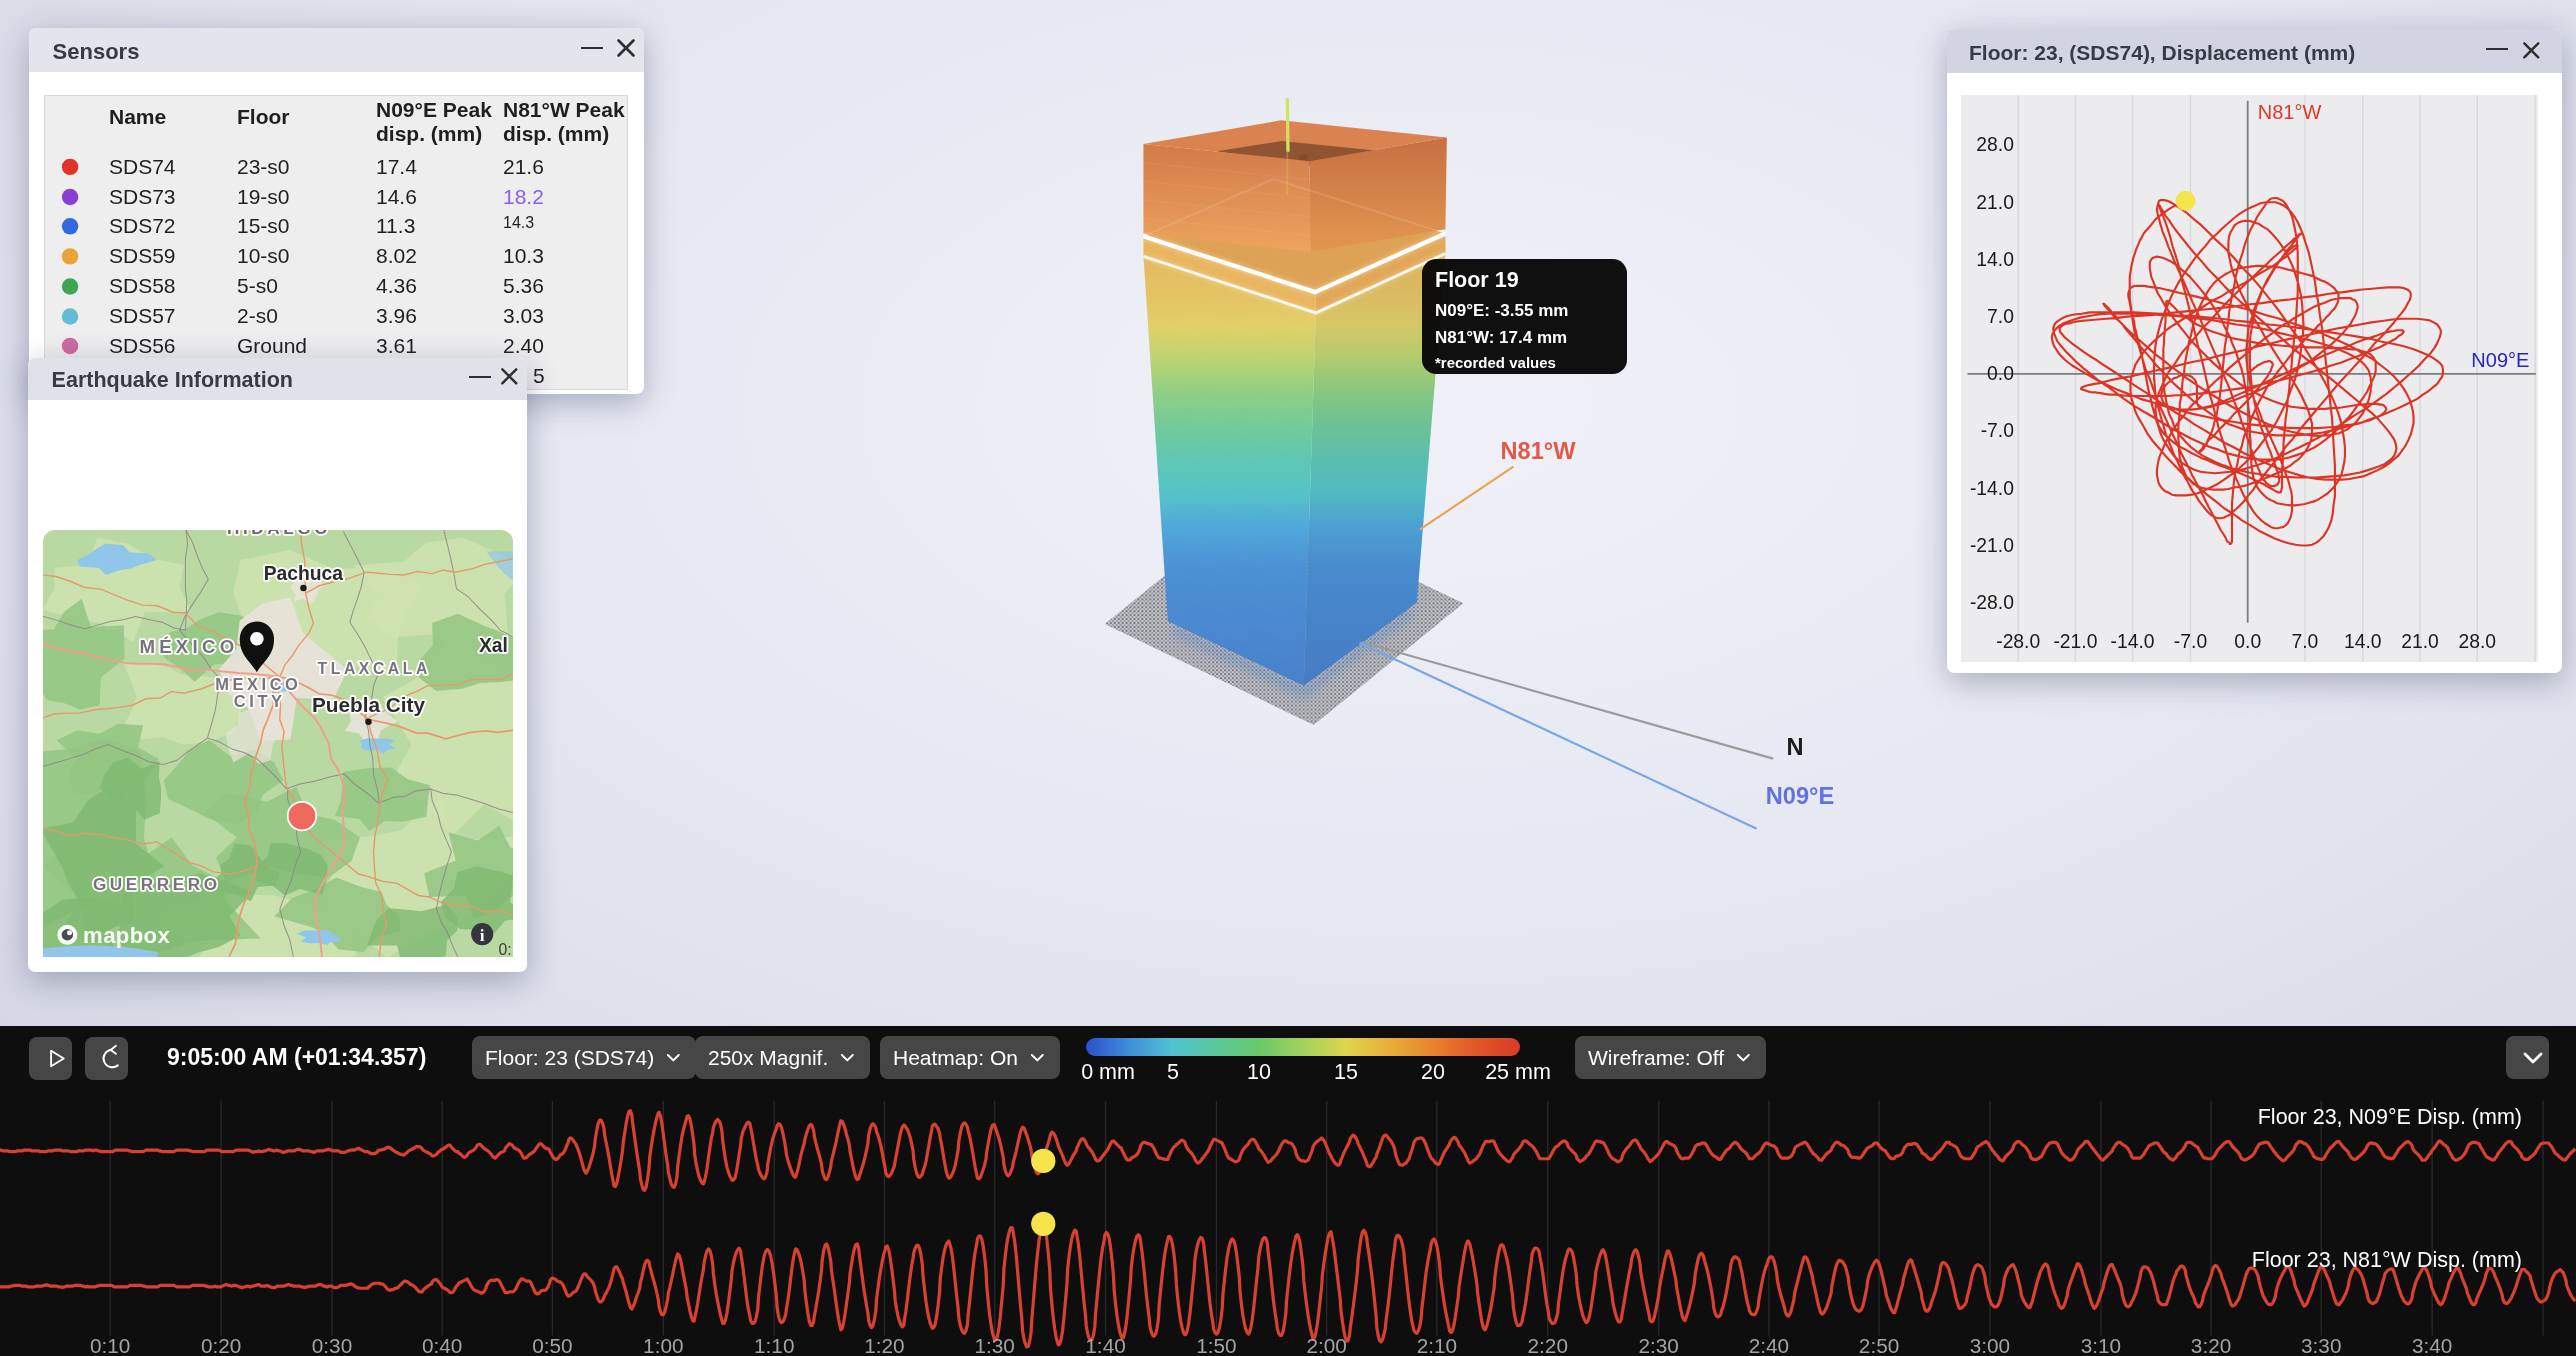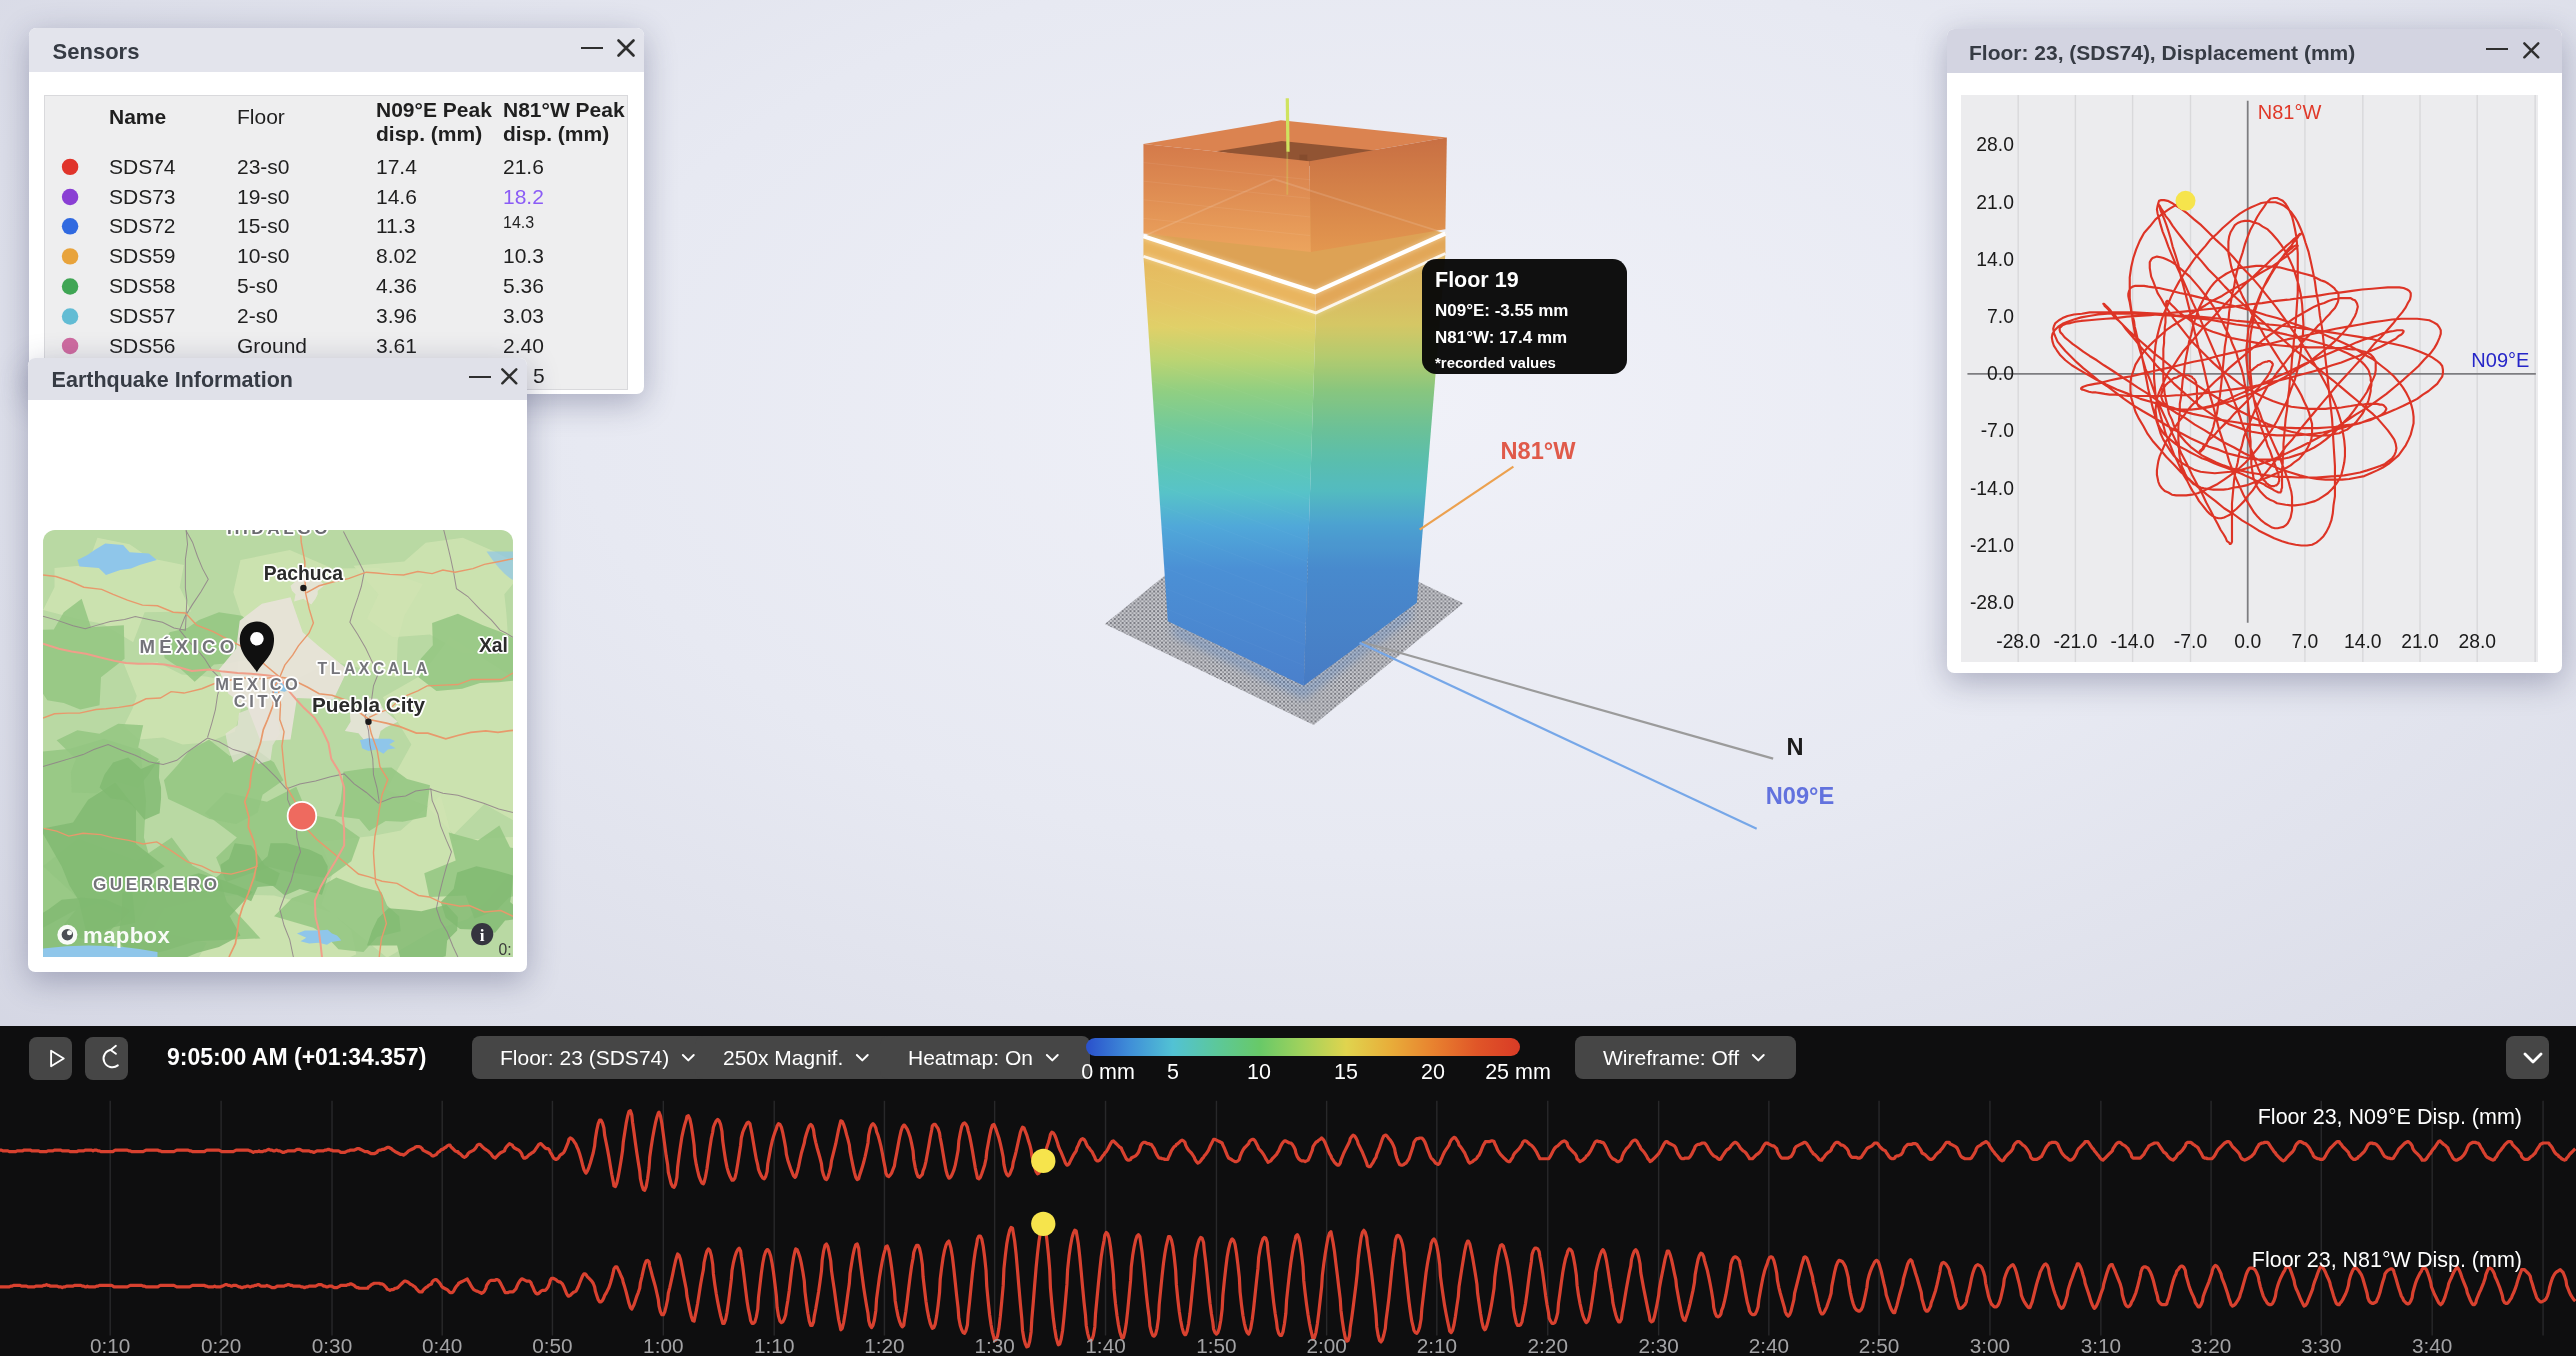--- a/index.html
+++ b/index.html
@@ -3,21 +3,21 @@
 <style>
 *{margin:0;padding:0;box-sizing:border-box}
 html,body{width:2576px;height:1357px;overflow:hidden;font-family:"Liberation Sans",sans-serif;}
 body{background:
  radial-gradient(ellipse 1860px 1002px at 55% 30%, #f0f1f8 0%, #e7e9f2 45%, #dcdee9 80%, #d4d6e3 100%);}
 .panel{position:absolute;background:#fff;border-radius:7.2px;box-shadow:0 8.6px 31.5px rgba(45,48,90,.33);}
 .tbar{position:absolute;left:0;top:0;right:0;border-radius:7.2px 7.2px 0 0;}
 .ttext{position:absolute;font-weight:bold;color:#363b44;}
 .mini{position:absolute;height:0;border-top:2.9px solid #2f2f2f;}
 svg{display:block}
-.dd{position:absolute;background:#464646;border-radius:7.9px;color:#fff;font-size:21px;display:flex;align-items:center;padding:0 28px;white-space:nowrap;}
+.dd{position:absolute;background:#464646;border-radius:7.9px;color:#fff;font-size:21px;display:flex;align-items:center;padding:0 13px;white-space:nowrap;}
 .dd svg{margin-left:10px}
 .clbl{position:absolute;color:#fff;font-size:21.5px;top:34px;transform:translateX(-50%);white-space:nowrap}
 .axlbl{position:absolute;font-weight:bold;font-size:23.6px;transform:translate(-50%,-50%);white-space:nowrap}
 </style></head><body>
 <svg style="position:absolute;left:0;top:0" width="2576" height="1357" viewBox="0 0 3600 1896">
     <defs>
 <pattern id="gmesh" width="5.5" height="5.5" patternUnits="userSpaceOnUse">
  <rect width="5.5" height="5.5" fill="#c9cacf"></rect>
  <circle cx="1.5" cy="1.5" r="1.6" fill="#74757d"></circle>
  <circle cx="4.2" cy="4.2" r="1.4" fill="#8d8e95"></circle>
@@ -108,21 +108,21 @@
 </div>
 <div class="panel" style="left:29px;top:28px;width:615px;height:366px">
     <div class="tbar" style="height:44px;background:#e3e4ec"></div>
     <div class="ttext" style="left:23.6px;top:11.4px;font-size:22px">Sensors</div>
     <div class="mini" style="left:552px;top:19.3px;width:21.5px"></div>
     <svg style="position:absolute;left:587px;top:10px" width="20" height="20" viewBox="0 0 24 24">
       <path d="M3 3 L21 21 M21 3 L3 21" stroke="#2f2f2f" stroke-width="3.2" stroke-linecap="round"></path>
     </svg>
     <div style="position:absolute;left:15px;top:67px;width:584px;height:295px;background:#eeeeef;border:0.7px solid #d9d9dc;overflow:hidden">
       <div style="position:absolute;left:64px;top:8.6px;font-size:21px;font-weight:bold;color:#1f1f1f">Name</div>
-      <div style="position:absolute;left:192px;top:8.6px;font-size:21px;font-weight:normal;color:#1f1f1f">Floor</div>
+      <div style="position:absolute;left:192px;top:8.6px;font-size:21px;font-weight:bold;color:#1f1f1f">Floor</div>
       <div style="position:absolute;left:331px;top:2.1px;font-size:21px;font-weight:bold;color:#1f1f1f;line-height:23.6px">N09°E Peak<br>disp. (mm)</div>
       <div style="position:absolute;left:458px;top:2.1px;font-size:21px;font-weight:bold;color:#1f1f1f;line-height:23.6px">N81°W Peak<br>disp. (mm)</div>
       <svg style="position:absolute;left:0;top:0" width="43" height="295" viewBox="0 0 60 412">
         <circle cx="35" cy="99" r="11.5" fill="#e0342b"></circle>
         <circle cx="35" cy="141" r="11.5" fill="#8a3fd4"></circle>
         <circle cx="35" cy="182" r="11.5" fill="#3069e0"></circle>
         <circle cx="35" cy="224" r="11.5" fill="#e8a33b"></circle>
         <circle cx="35" cy="266" r="11.5" fill="#3fa554"></circle>
         <circle cx="35" cy="308" r="11.5" fill="#62bcd4"></circle>
         <circle cx="35" cy="349" r="11.5" fill="#cf6ba0"></circle>

